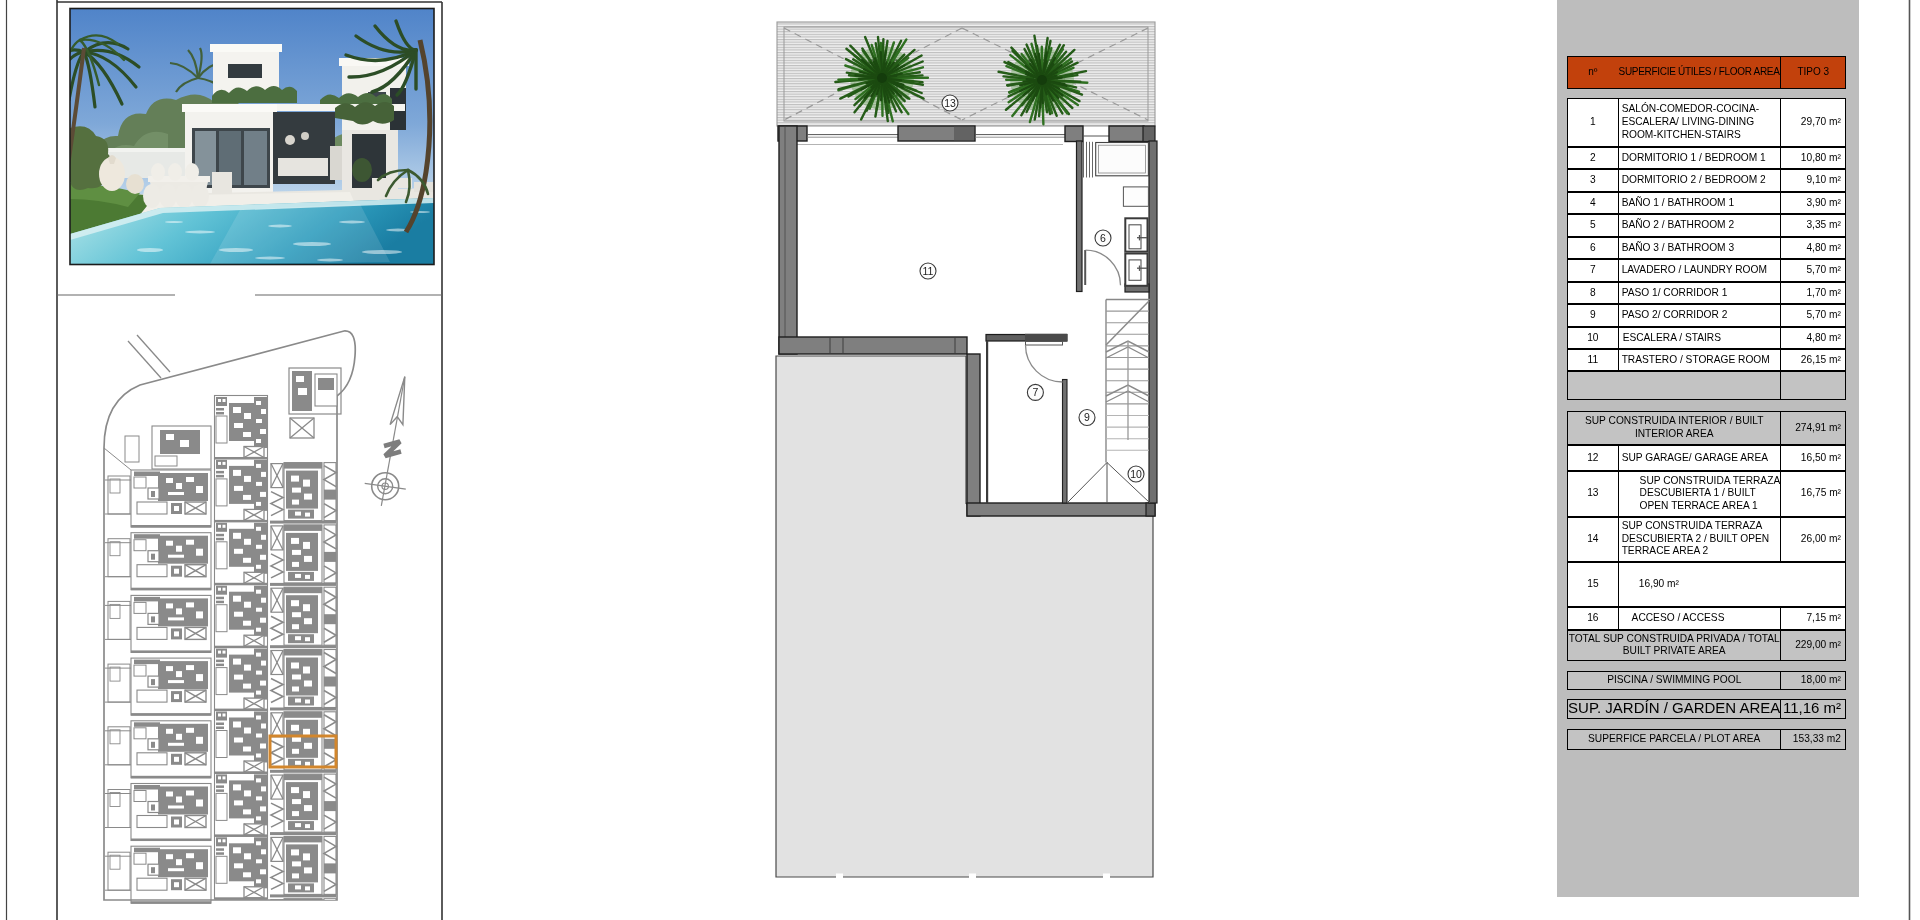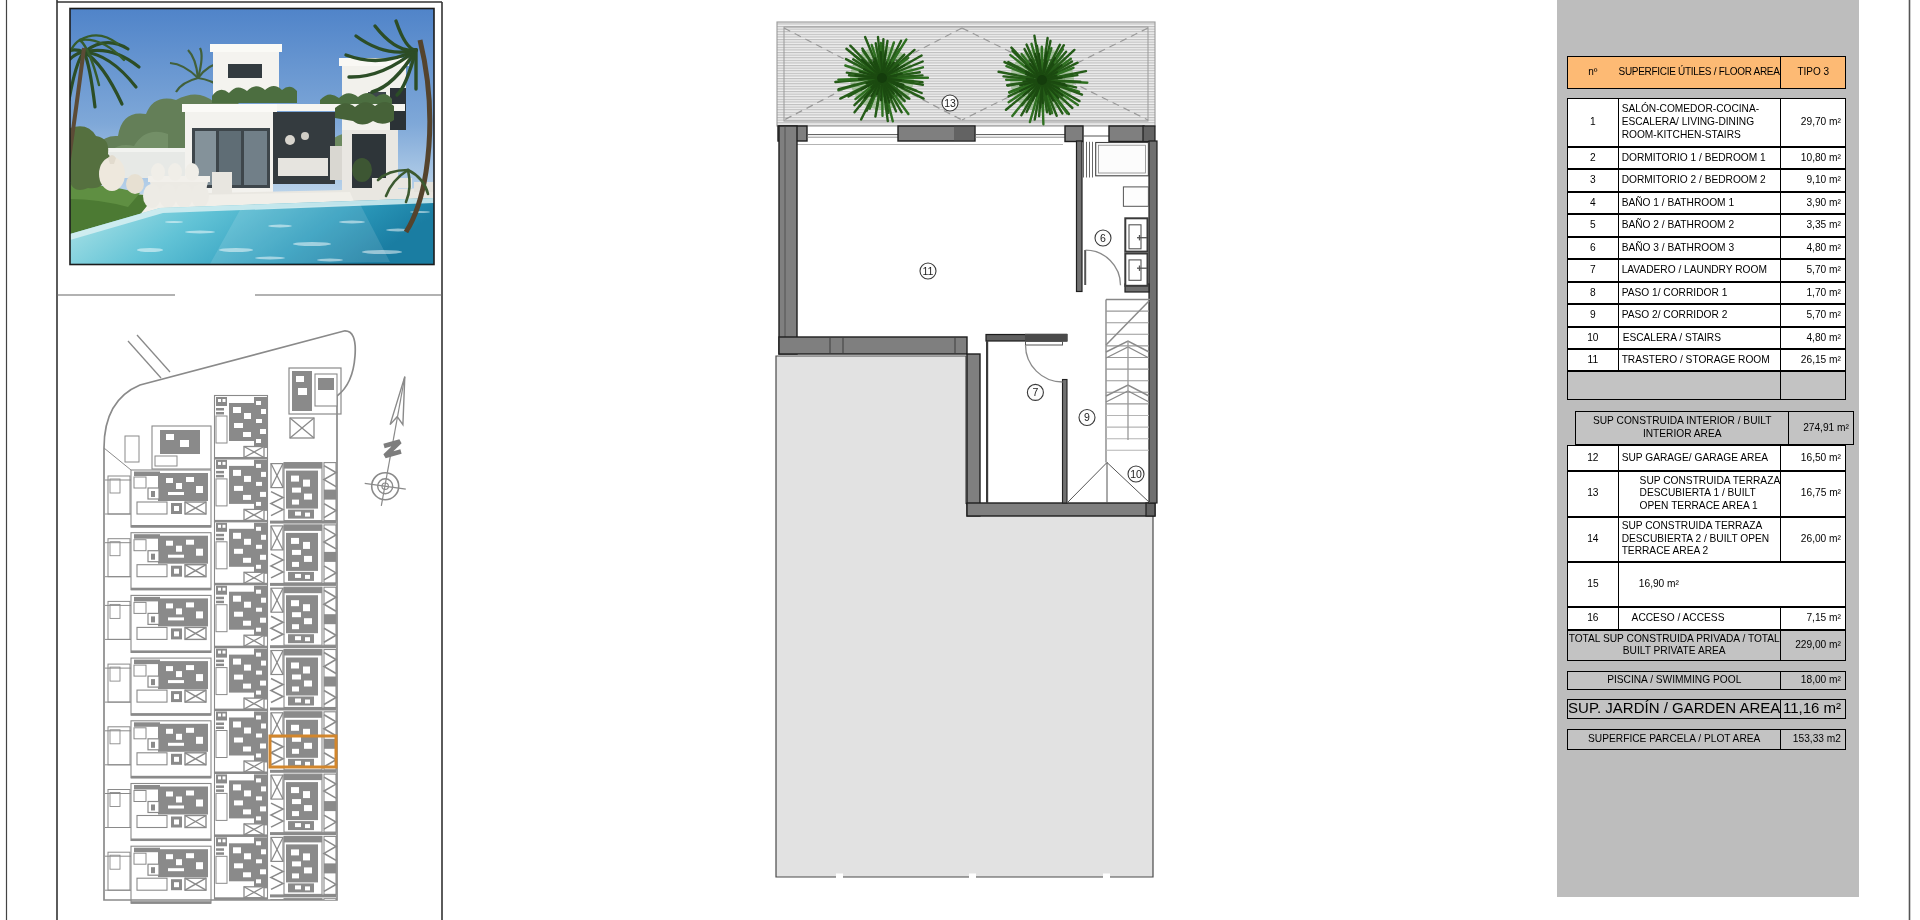--- a/index.html
+++ b/index.html
@@ -1125,21 +1125,21 @@
         </g>
 
 <g>
           <circle cx="1136" cy="474" r="8" fill="#fdfdfd" stroke="#3a3a3a" stroke-width="1.1"></circle>
           <text x="1136" y="477.5" font-size="10.5" text-anchor="middle" fill="#222" font-family="Liberation Sans, sans-serif">10</text>
         </g>
 </g>
 </svg>
 <div id="tbl">
 
-<div class="r" style="top:56px;height:33px;background:#fdba74;font-size:10px;">
+<div class="r" style="top:56px;height:33px;background:#c2410c;font-size:10px;">
         <div class="c" style="width:50px;justify-content:center;">nº</div>
         <div class="c" style="width:164px;justify-content:center;white-space:nowrap;letter-spacing:-0.3px;">SUPERFICIE ÚTILES / FLOOR AREA</div>
         <div class="c" style="width:65px;justify-content:center;border-left:1px solid #000;">TIPO 3</div>
       </div>
 
 <div class="r" style="top:98px;height:49px;background:#fff;font-size:10.2px;">
         <div class="c" style="width:50px;justify-content:center;">1</div>
         <div class="c" style="width:164px;border-left:1px solid #000;padding-left:3px;">SALÓN-COMEDOR-COCINA-ESCALERA/ LIVING-DINING ROOM-KITCHEN-STAIRS</div>
         <div class="c v" style="width:65px;border-left:1px solid #000;">29,70 m²</div>
       </div>
@@ -1192,21 +1192,21 @@
         <div class="c" style="width:50px;justify-content:center;">11</div>
         <div class="c" style="width:164px;border-left:1px solid #000;padding-left:3px;">TRASTERO / STORAGE ROOM</div>
         <div class="c v" style="width:65px;border-left:1px solid #000;">26,15 m²</div>
       </div>
 
 <div class="r" style="top:371px;height:29px;background:#c3c3c3;font-size:10.2px;">
         <div class="c" style="width:214px;justify-content:center;text-align:center;"></div>
         <div class="c v" style="width:65px;border-left:1px solid #000;"></div>
       </div>
 
-<div class="r" style="top:411px;height:34px;background:#c3c3c3;font-size:10.2px;margin-left:8px;">
+<div class="r" style="top:411px;height:34px;background:#c3c3c3;font-size:10.2px;">
         <div class="c" style="width:214px;justify-content:center;text-align:center;">SUP CONSTRUIDA INTERIOR / BUILT INTERIOR AREA</div>
         <div class="c v" style="width:65px;border-left:1px solid #000;">274,91 m²</div>
       </div>
 
 <div class="r" style="top:445px;height:26px;background:#fff;font-size:10.2px;">
         <div class="c" style="width:50px;justify-content:center;">12</div>
         <div class="c" style="width:164px;border-left:1px solid #000;padding-left:3px;">SUP GARAGE/ GARAGE AREA</div>
         <div class="c v" style="width:65px;border-left:1px solid #000;">16,50 m²</div>
       </div>
 <div class="r" style="top:471px;height:45.5px;background:#fff;font-size:10.2px;">

